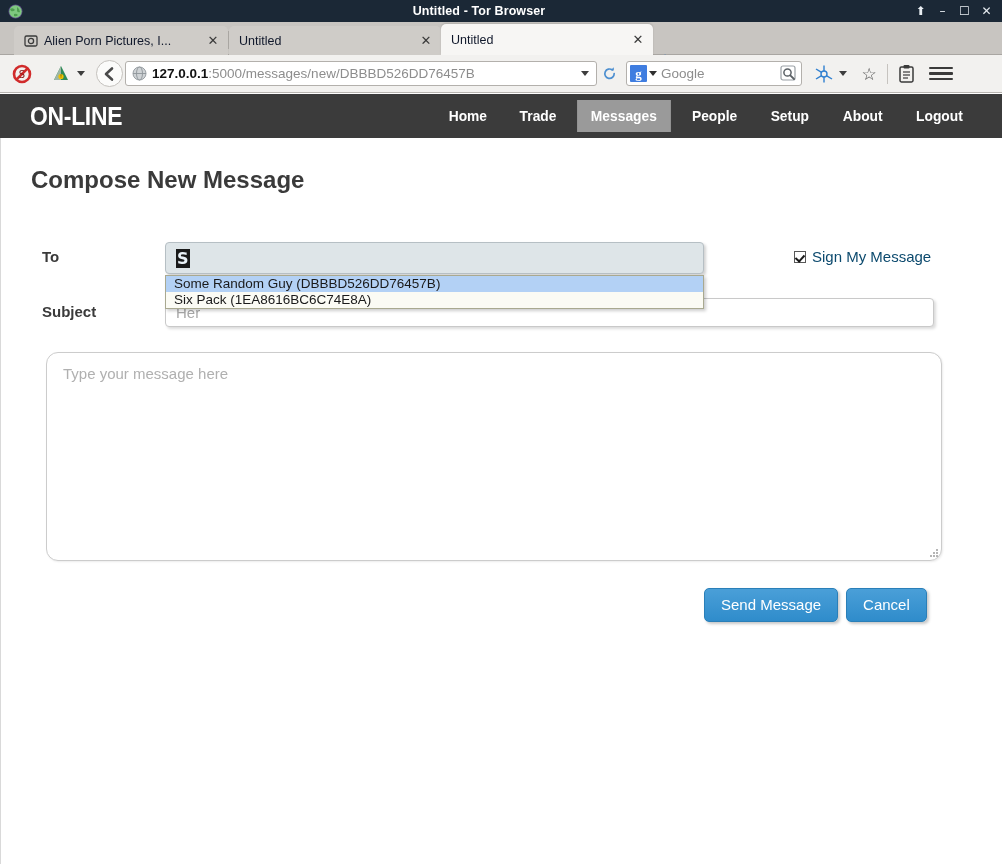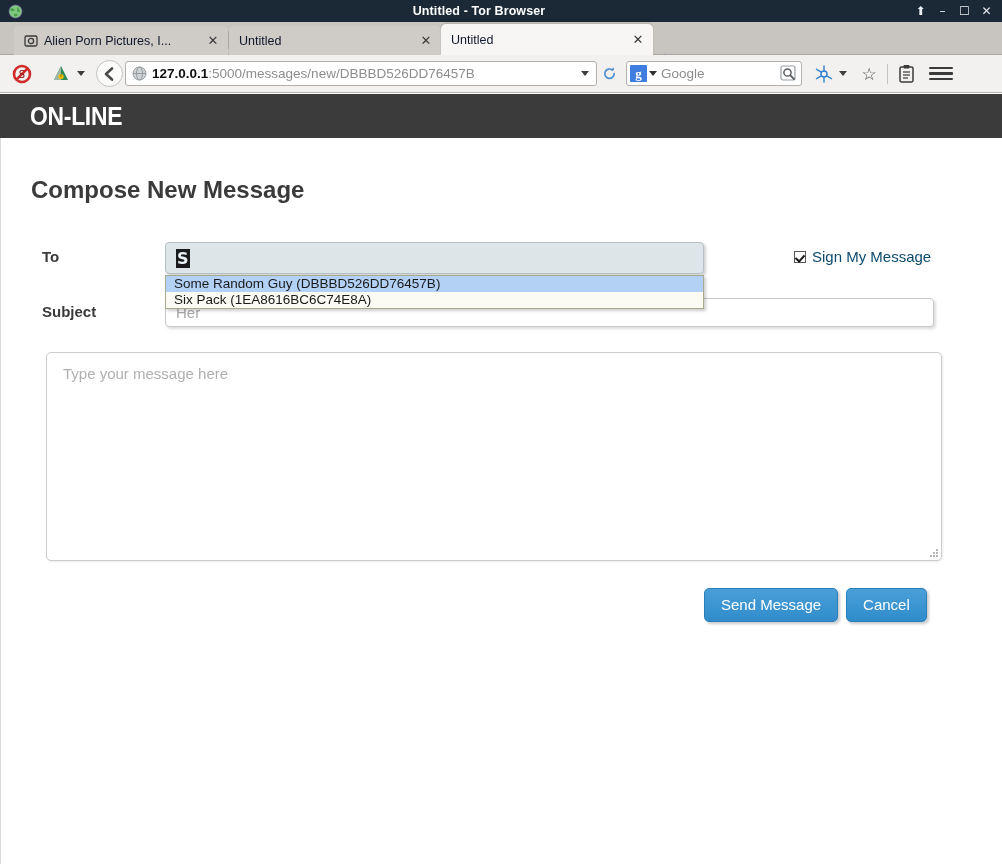--- a/index.html
+++ b/index.html
@@ -224,21 +224,21 @@
     color: #ffffff; font-size: 15px; font-weight: bold;
     padding: 0 15px; height: 32px; line-height: 32px;
     cursor: pointer; white-space: nowrap;
     font-family: "Liberation Sans Narrow", "Liberation Sans", sans-serif;
     transform: scaleX(0.92);
   }
   .nav-item.active { background: #9a9a9a; color: #ffffff; }
 
   
   .page-title {
-    position: absolute; left: 31px; top: 176px;
+    position: absolute; left: 31px; top: 166px;
     font-size: 24px; font-weight: bold; color: #3a3a3a;
   }
 
   .lbl-to {
     position: absolute; left: 42px; top: 248px;
     font-size: 15px; font-weight: bold; color: #3a3a3a;
   }
   .lbl-subject {
     position: absolute; left: 42px; top: 303px;
     font-size: 15px; font-weight: bold; color: #3a3a3a;
@@ -310,21 +310,21 @@
     border-width: 0 2px 2px 0;
     transform: rotate(42deg);
   }
   .sign-label { font-size: 15px; color: #0c4a6e; }
 
   .msg-area {
     position: absolute; left: 46px; top: 352px;
     width: 896px; height: 209px;
     background: #ffffff;
     border: 1px solid #cccccc;
-    border-radius: 5px;
+    border-radius: 12px;
     box-shadow: 1px 1px 2px rgba(0,0,0,0.08);
     padding: 12px 0 0 16px;
     font-size: 15px; color: #b0b0b0;
   }
   .grip {
     position: absolute; right: 3px; bottom: 3px;
     width: 11px; height: 11px;
   }
   .grip i {
     position: absolute; width: 2px; height: 2px; background: #b5b5b5;
@@ -501,20 +501,29 @@
       <span></span>
         <span></span>
         <span></span>
     </div>
   </div>
 
   <div class="content-bg"></div>
 
   <div class="site-header">
     <div class="brand">ON-LINE</div>
+    <div class="site-nav">
+      <div class="nav-item">Home</div>
+      <div class="nav-item">Trade</div>
+      <div class="nav-item active">Messages</div>
+      <div class="nav-item">People</div>
+      <div class="nav-item">Setup</div>
+      <div class="nav-item">About</div>
+      <div class="nav-item">Logout</div>
+    </div>
   </div>
 
   <div class="page-title">Compose New Message</div>
 
   <div class="lbl-to">To</div>
   <div class="to-field">
     <span class="to-sel">S</span>
   </div>
 
   <div class="sign-row">

